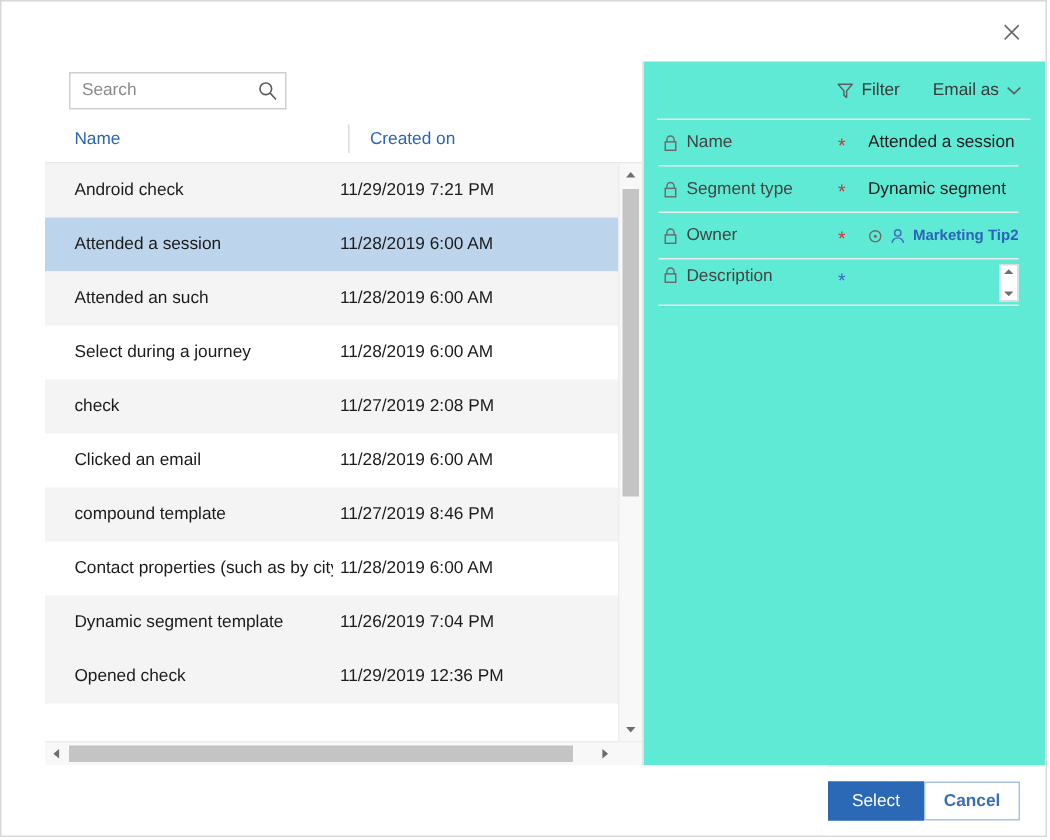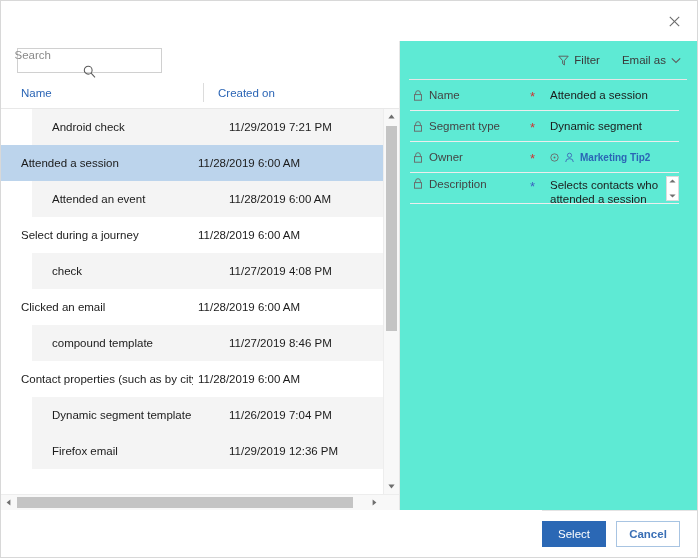--- a/index.html
+++ b/index.html
@@ -83,21 +83,20 @@
     align-items: center;
   }
   .search-box {
     width: 145px;
     height: 25px;
     border: 1px solid #d0d0d0;
     background: #fff;
     display: flex;
     align-items: center;
     box-sizing: border-box;
-    flex-direction: column;
   }
   .search-input {
     border: none;
     outline: none;
     flex: 1 1 auto;
     font-family: "Liberation Sans", sans-serif;
     font-size: 11.5px;
     color: #333;
     padding: 0 4px 0 8px;
     background: transparent;
@@ -153,21 +152,21 @@
   }
   .row {
     height: 36px;
     display: flex;
     align-items: center;
     font-size: 11.5px;
     color: #1b1b1b;
     cursor: pointer;
     box-sizing: border-box;
   }
-  .row.alt { background: #f4f4f4; margin-left: 31px; }
+  .row.alt { background: #f4f4f4; }
   .row.sel { background: #bcd4ec; }
   .cell-name {
     width: 192px;
     flex: 0 0 192px;
     padding-left: 20px;
     box-sizing: border-box;
     white-space: nowrap;
     overflow: hidden;
   }
   .cell-date {
@@ -363,21 +362,21 @@
 
   
   .footer {
     height: 46px;
     flex: 0 0 46px;
     border-top: 1px solid #e4e4e4;
     display: flex;
     align-items: center;
     justify-content: flex-end;
     padding-right: 17px;
-    gap: 10px;
+    gap: 0;
     background: #fff;
   }
   .btn {
     width: 64px;
     height: 26px;
     font-size: 11.5px;
     font-family: "Liberation Sans", sans-serif;
     cursor: pointer;
     box-sizing: border-box;
     border: 1px solid transparent;
@@ -435,49 +434,49 @@
         <div class="list" id="list-body">
             <div class="row alt">
               <div class="cell-name">Android check</div>
               <div class="cell-date">11/29/2019 7:21 PM</div>
             </div>
             <div class="row sel">
               <div class="cell-name">Attended a session</div>
               <div class="cell-date">11/28/2019 6:00 AM</div>
             </div>
             <div class="row alt">
-              <div class="cell-name">Attended an event</div>
+              <div class="cell-name">Attended an such</div>
               <div class="cell-date">11/28/2019 6:00 AM</div>
             </div>
             <div class="row">
               <div class="cell-name">Select during a journey</div>
               <div class="cell-date">11/28/2019 6:00 AM</div>
             </div>
             <div class="row alt">
               <div class="cell-name">check</div>
-              <div class="cell-date">11/27/2019 4:08 PM</div>
+              <div class="cell-date">11/27/2019 2:08 PM</div>
             </div>
             <div class="row">
               <div class="cell-name">Clicked an email</div>
               <div class="cell-date">11/28/2019 6:00 AM</div>
             </div>
             <div class="row alt">
               <div class="cell-name">compound template</div>
               <div class="cell-date">11/27/2019 8:46 PM</div>
             </div>
             <div class="row">
               <div class="cell-name">Contact properties (such as by city)</div>
               <div class="cell-date">11/28/2019 6:00 AM</div>
             </div>
             <div class="row alt">
               <div class="cell-name">Dynamic segment template</div>
               <div class="cell-date">11/26/2019 7:04 PM</div>
             </div>
             <div class="row alt">
-              <div class="cell-name">Firefox email</div>
+              <div class="cell-name">Opened check</div>
               <div class="cell-date">11/29/2019 12:36 PM</div>
             </div>
           </div>
 
         <div class="vscroll">
           <div class="vs-arrow up">
             <svg width="7" height="5" viewBox="0 0 7 5">
               <polygon points="3.5,0.6 6.6,4.4 0.4,4.4" fill="#6e6e6e"></polygon>
             </svg>
           </div>
@@ -575,21 +574,20 @@
           </div>
           <div class="field-row desc">
             <div class="f-lock">
               <svg width="10" height="11" viewBox="0 0 10 11">
                 <path d="M2.6 4.6 V3.1 a2.4 2.4 0 0 1 4.8 0 V4.6" fill="none" stroke="#6a6a6a" stroke-width="0.95"></path>
                 <rect x="1.5" y="4.6" width="7" height="5.6" fill="none" stroke="#6a6a6a" stroke-width="0.95"></rect>
               </svg>
             </div>
             <div class="f-label">Description</div>
             <div class="f-req blue">*</div>
-            <div class="desc-text">Selects contacts who attended a session</div>
             <div class="desc-spin">
               <svg width="7" height="4" viewBox="0 0 7 4">
                 <polygon points="3.5,0.5 6.6,3.6 0.4,3.6" fill="#707070"></polygon>
               </svg>
               <svg width="7" height="4" viewBox="0 0 7 4">
                 <polygon points="0.4,0.4 6.6,0.4 3.5,3.5" fill="#707070"></polygon>
               </svg>
             </div>
           </div>
         </div>

